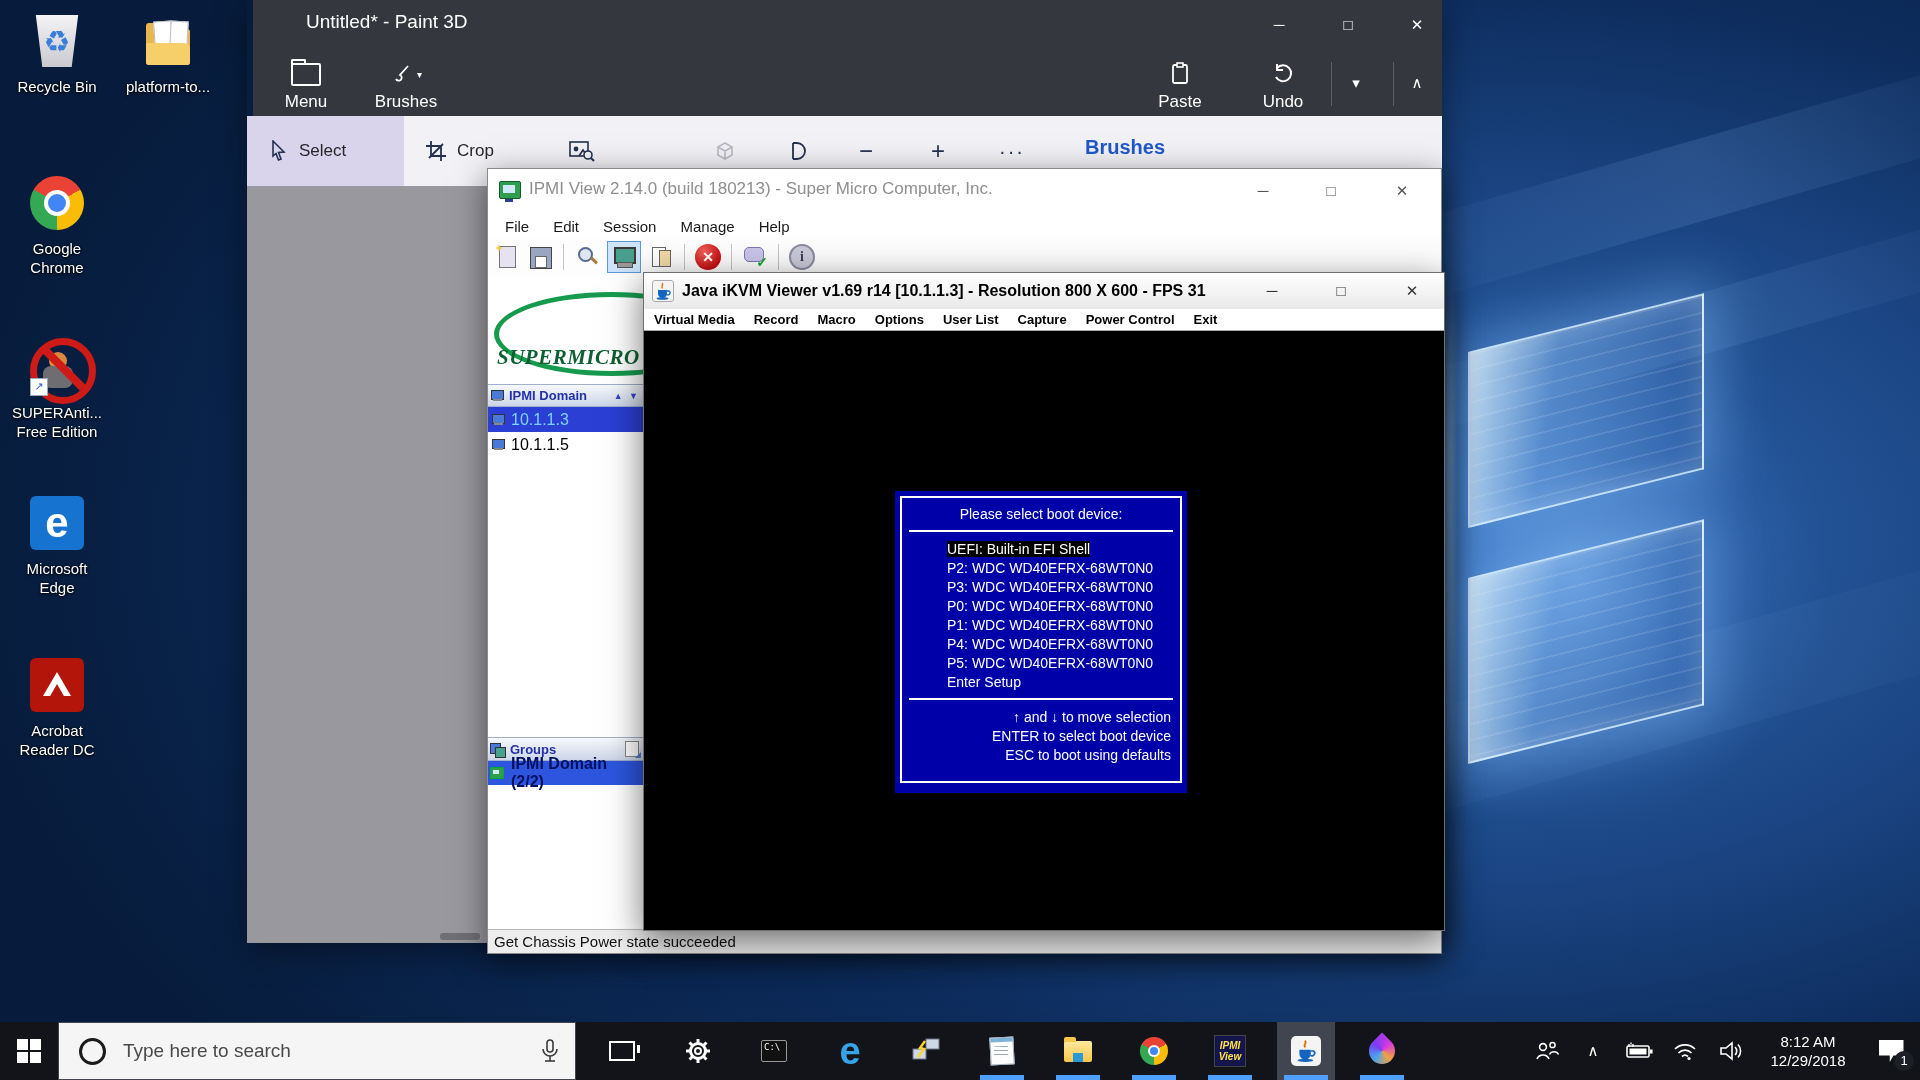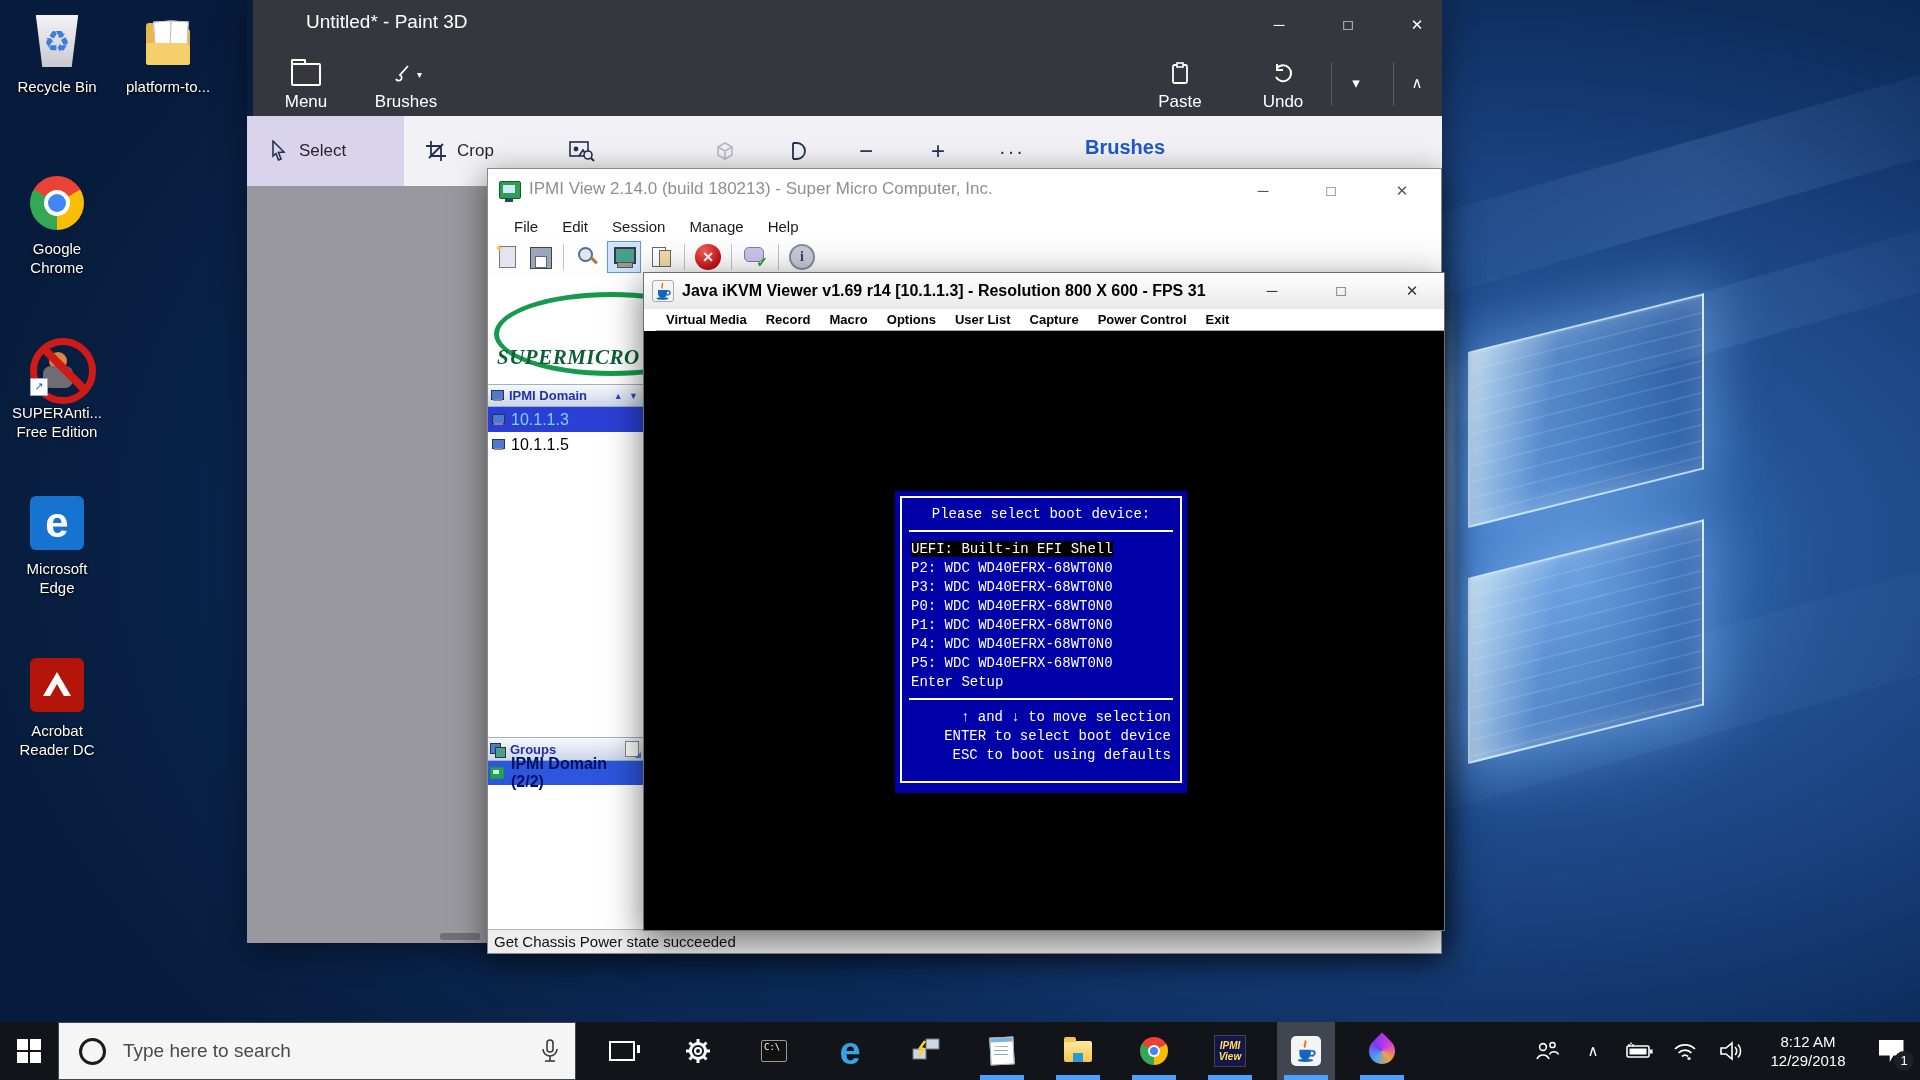--- a/index.html
+++ b/index.html
@@ -83,21 +83,21 @@
   .ipmi{position:absolute;left:487px;top:168px;width:955px;height:786px;background:#fff;border:1px solid #8a8a8a;
     box-shadow:0 8px 30px rgba(0,0,0,.5);z-index:20;box-sizing:border-box;}
   .ipmi-titlebar{position:absolute;top:0;left:0;right:0;height:44px;background:#fff;}
   .ipmi-appicon{position:absolute;left:11px;top:12px;width:20px;height:16px;background:#2f9e4f;border:1px solid #145c2c;border-radius:2px;}
   .ipmi-appicon::before{content:"";position:absolute;left:3px;top:3px;width:12px;height:8px;background:#cfe8ff;}
   .ipmi-appicon::after{content:"";position:absolute;left:5px;bottom:-4px;width:8px;height:3px;background:#27408b;}
   .ipmi-title{position:absolute;left:41px;top:10px;font-size:17px;color:#8f8f8f;white-space:nowrap;}
   .ipmi-ctl{height:44px;line-height:44px;color:#555;font-size:15px;}
   .ipmi-min{left:752px;} .ipmi-max{left:820px;} .ipmi-close{left:891px;}
   .ipmi-menubar{position:absolute;top:44px;left:0;right:0;height:26px;display:flex;align-items:center;
-    padding-left:26px;gap:24px;font-size:15px;color:#1a1a1a;}
+    padding-left:17px;gap:24px;font-size:15px;color:#1a1a1a;}
   .ipmi-toolbar{position:absolute;top:70px;left:0;right:0;height:36px;background:#fdfdfd;border-bottom:1px solid #cfcfcf;
     display:flex;align-items:center;padding-left:6px;gap:7px;}
   .tsep{width:1px;height:26px;background:#c4c4c4;margin:0 3px;}
   .ic{width:26px;height:26px;position:relative;flex:0 0 auto;}
   .ic-new::before{content:"";position:absolute;left:5px;top:2px;width:15px;height:20px;background:#e6e2f2;border:1px solid #777;}
   .ic-new::after{content:"";position:absolute;left:1px;top:0;width:8px;height:8px;background:#f4c63a;
     clip-path:polygon(50% 0,62% 38%,100% 50%,62% 62%,50% 100%,38% 62%,0 50%,38% 38%);}
   .ic-save::before{content:"";position:absolute;left:3px;top:3px;width:20px;height:20px;background:#9aa6c0;border:1px solid #444;}
   .ic-save::after{content:"";position:absolute;left:8px;top:12px;width:10px;height:10px;background:#fff;border:1px solid #666;}
   .ic-zoom::before{content:"";position:absolute;left:4px;top:3px;width:11px;height:11px;border:2px solid #5a6a90;border-radius:50%;background:#dfe7f5;}
@@ -148,30 +148,30 @@
   
   .ikvm{position:absolute;left:643px;top:272px;width:802px;height:659px;background:#fff;border:1px solid #6f6f6f;
     box-shadow:0 10px 34px rgba(0,0,0,.55);z-index:30;box-sizing:border-box;}
   .ikvm-titlebar{position:absolute;top:0;left:0;right:0;height:36px;background:linear-gradient(#ffffff,#e9e9e9);
     display:flex;align-items:center;padding-left:8px;}
   .java-cup{width:20px;height:20px;background:#f4f4f4;border:1px solid #aaa;border-radius:3px;flex:0 0 auto;}
   .ikvm-title{margin-left:8px;font-size:16px;font-weight:bold;color:#000;white-space:nowrap;}
   .ikvm-ctl{height:36px;line-height:36px;color:#333;font-size:15px;}
   .ikvm-min{left:605px;} .ikvm-max{left:674px;} .ikvm-close{left:745px;}
   .ikvm-menubar{position:absolute;top:36px;left:0;right:0;height:22px;display:flex;align-items:center;gap:19px;
-    padding-left:10px;font-size:13px;font-weight:bold;color:#000;border-bottom:1px solid #a8a8a8;background:#fff;box-sizing:border-box;margin-left:12px;}
+    padding-left:10px;font-size:13px;font-weight:bold;color:#000;border-bottom:1px solid #a8a8a8;background:#fff;box-sizing:border-box;}
   .ikvm-screen{position:absolute;top:58px;left:0;right:0;bottom:0;background:#000;}
   
   .bootdlg{position:absolute;left:251px;top:160px;width:292px;height:302px;background:#0000a8;
     padding:5px 5px 10px 5px;box-sizing:border-box;}
   .bd-frame{width:100%;height:100%;border:2px solid #fff;box-sizing:border-box;padding:7px 9px 0 9px;
-    font-family:Liberation Mono, monospace;font-size:14px;line-height:19px;color:#fff;}
+    font-family:Liberation Sans, sans-serif;font-size:14px;line-height:19px;color:#fff;}
   .bd-title{text-align:center;}
   .bd-sep{border-top:2px solid #fff;margin:6px -2px 8px -2px;}
-  .bd-item{white-space:pre;}
+  .bd-item{white-space:pre;margin-left:36px;}
   .bd-item .hl{background:#000;}
   .bd-help{text-align:right;}
   
   .taskbar{position:absolute;left:0;bottom:0;width:1920px;height:58px;background:#131419;z-index:100;}
   .start{position:absolute;left:0;top:0;width:58px;height:58px;display:flex;align-items:center;justify-content:center;cursor:pointer;}
   .winflag{width:24px;height:24px;display:grid;grid-template-columns:11px 11px;grid-template-rows:11px 11px;gap:2px;}
   .winflag span{background:#fff;}
   .searchbox{position:absolute;left:58px;top:0;width:518px;height:58px;background:#f5f5f5;border:1px solid #44464e;
     box-sizing:border-box;display:flex;align-items:center;cursor:text;}
   .cortana-ring{width:27px;height:27px;border:3px solid #1b1b1b;border-radius:50%;margin-left:20px;box-sizing:border-box;}

